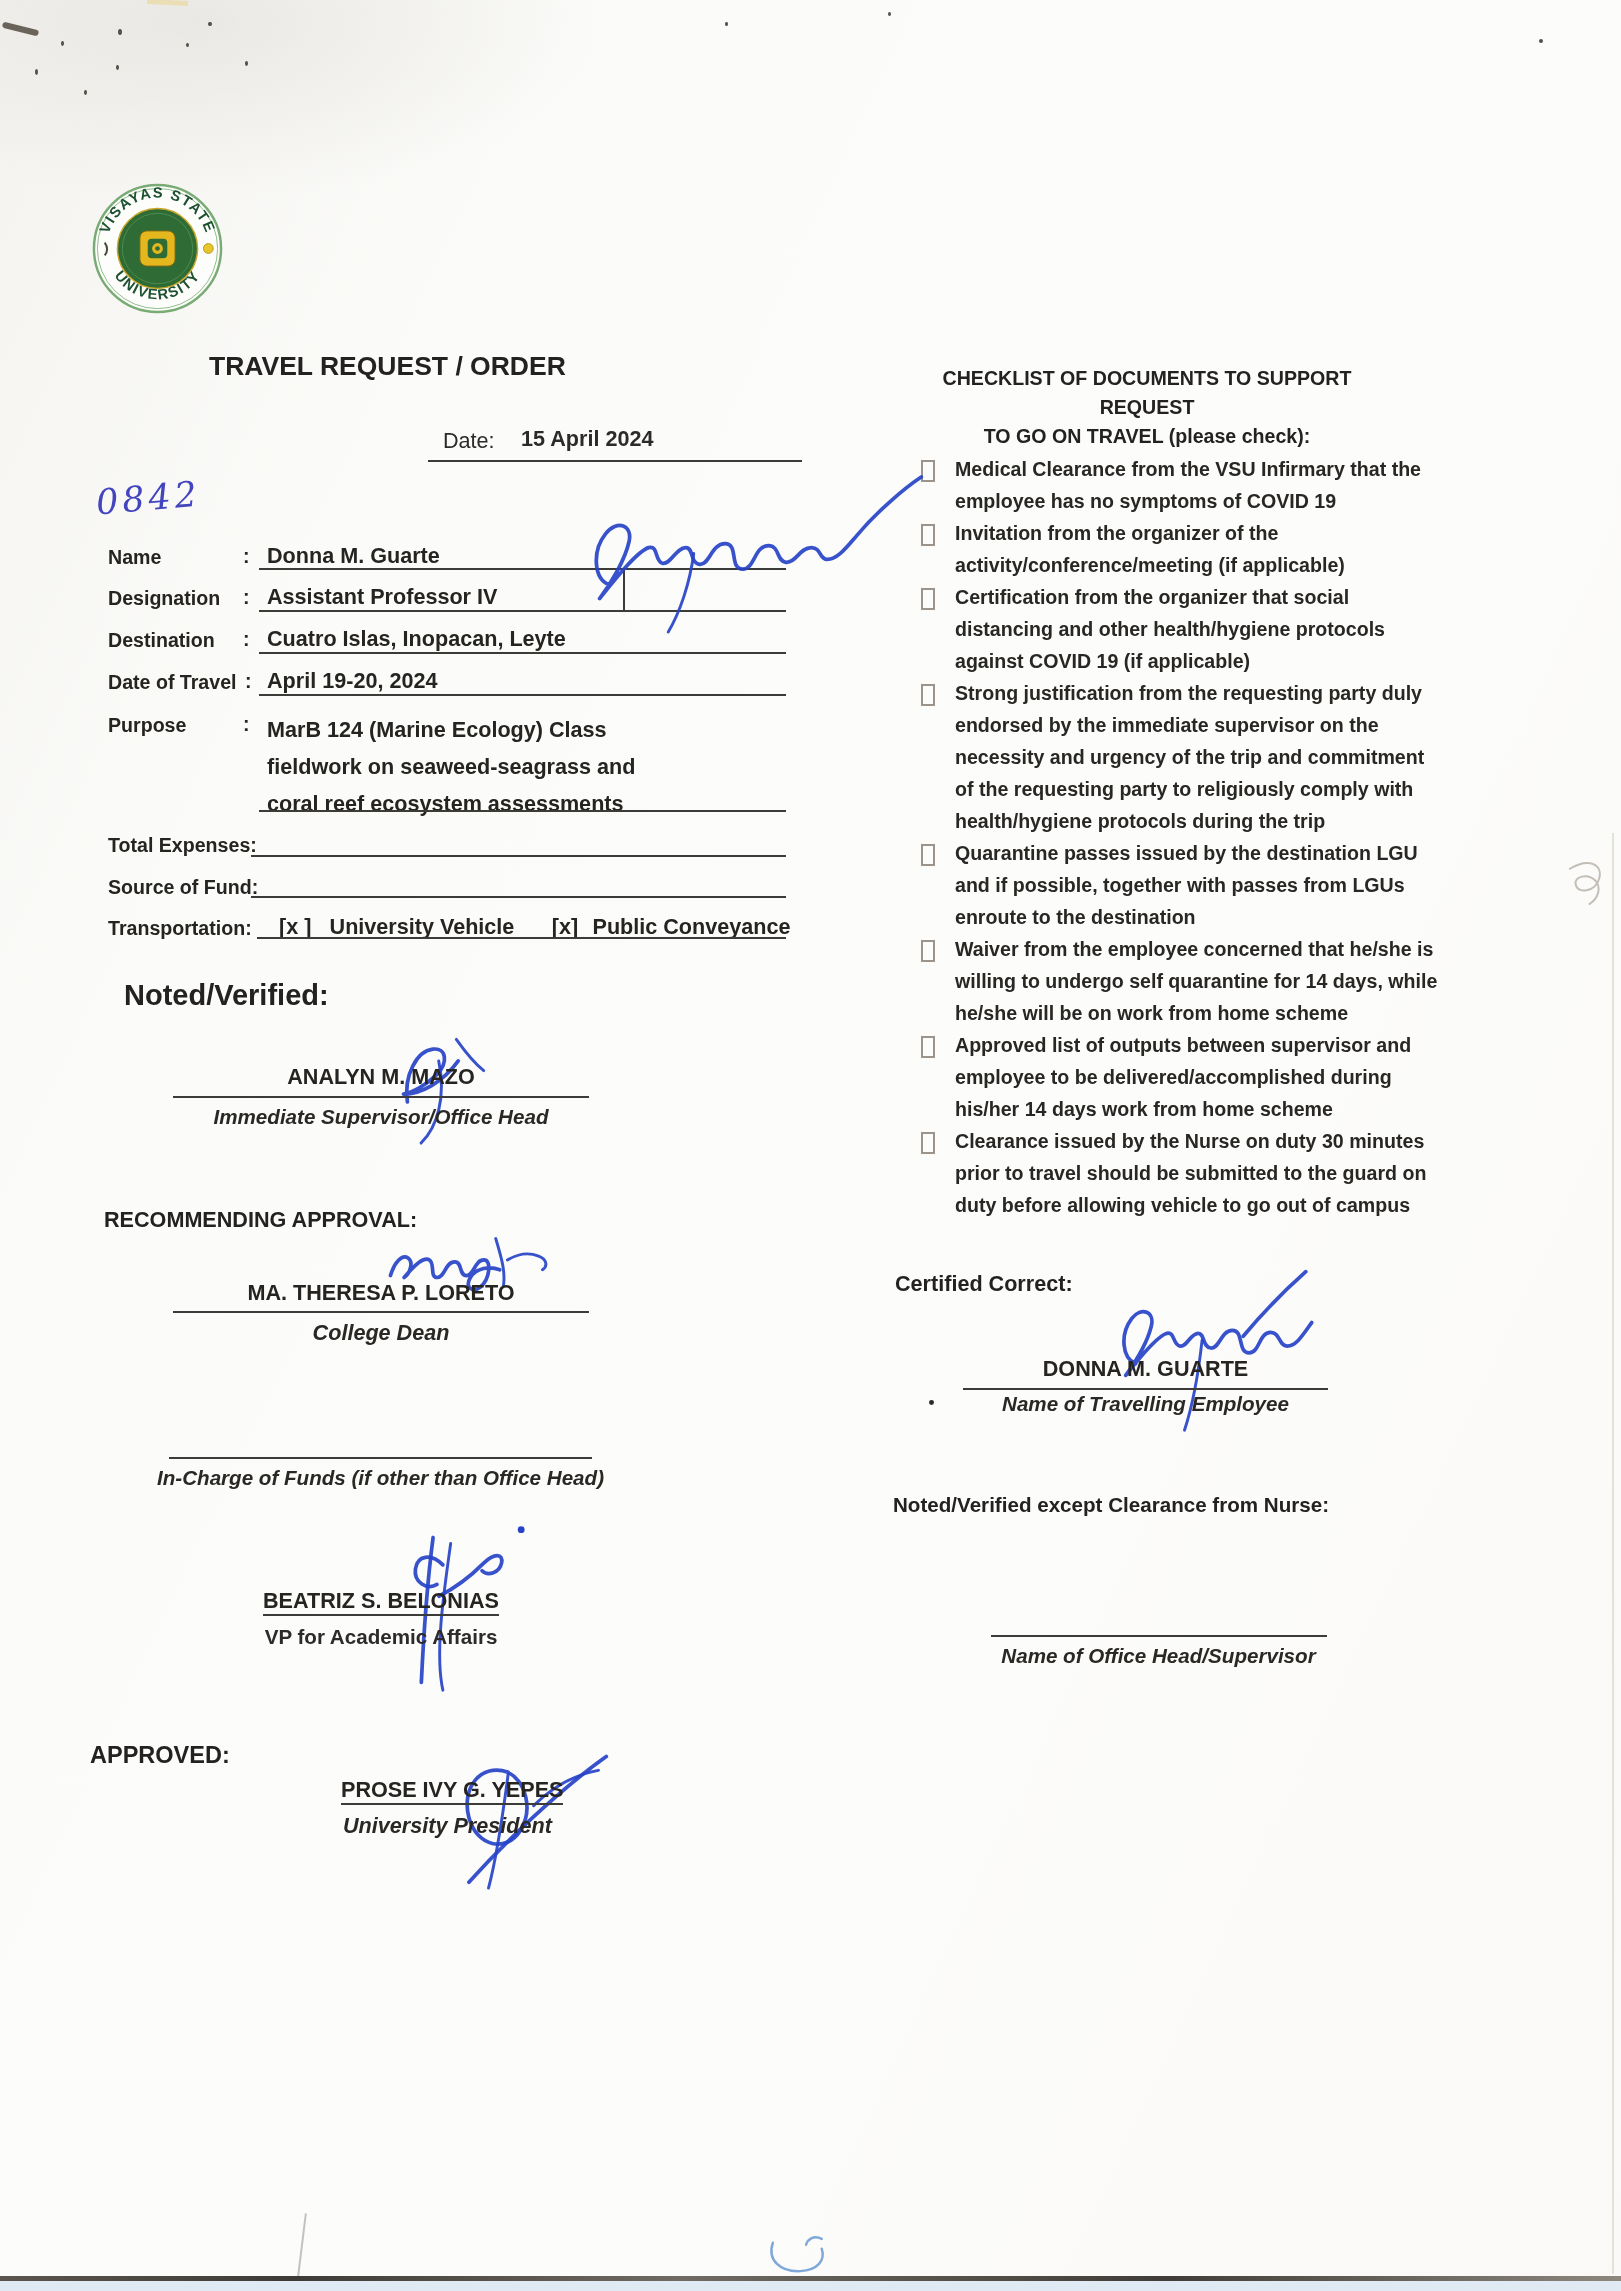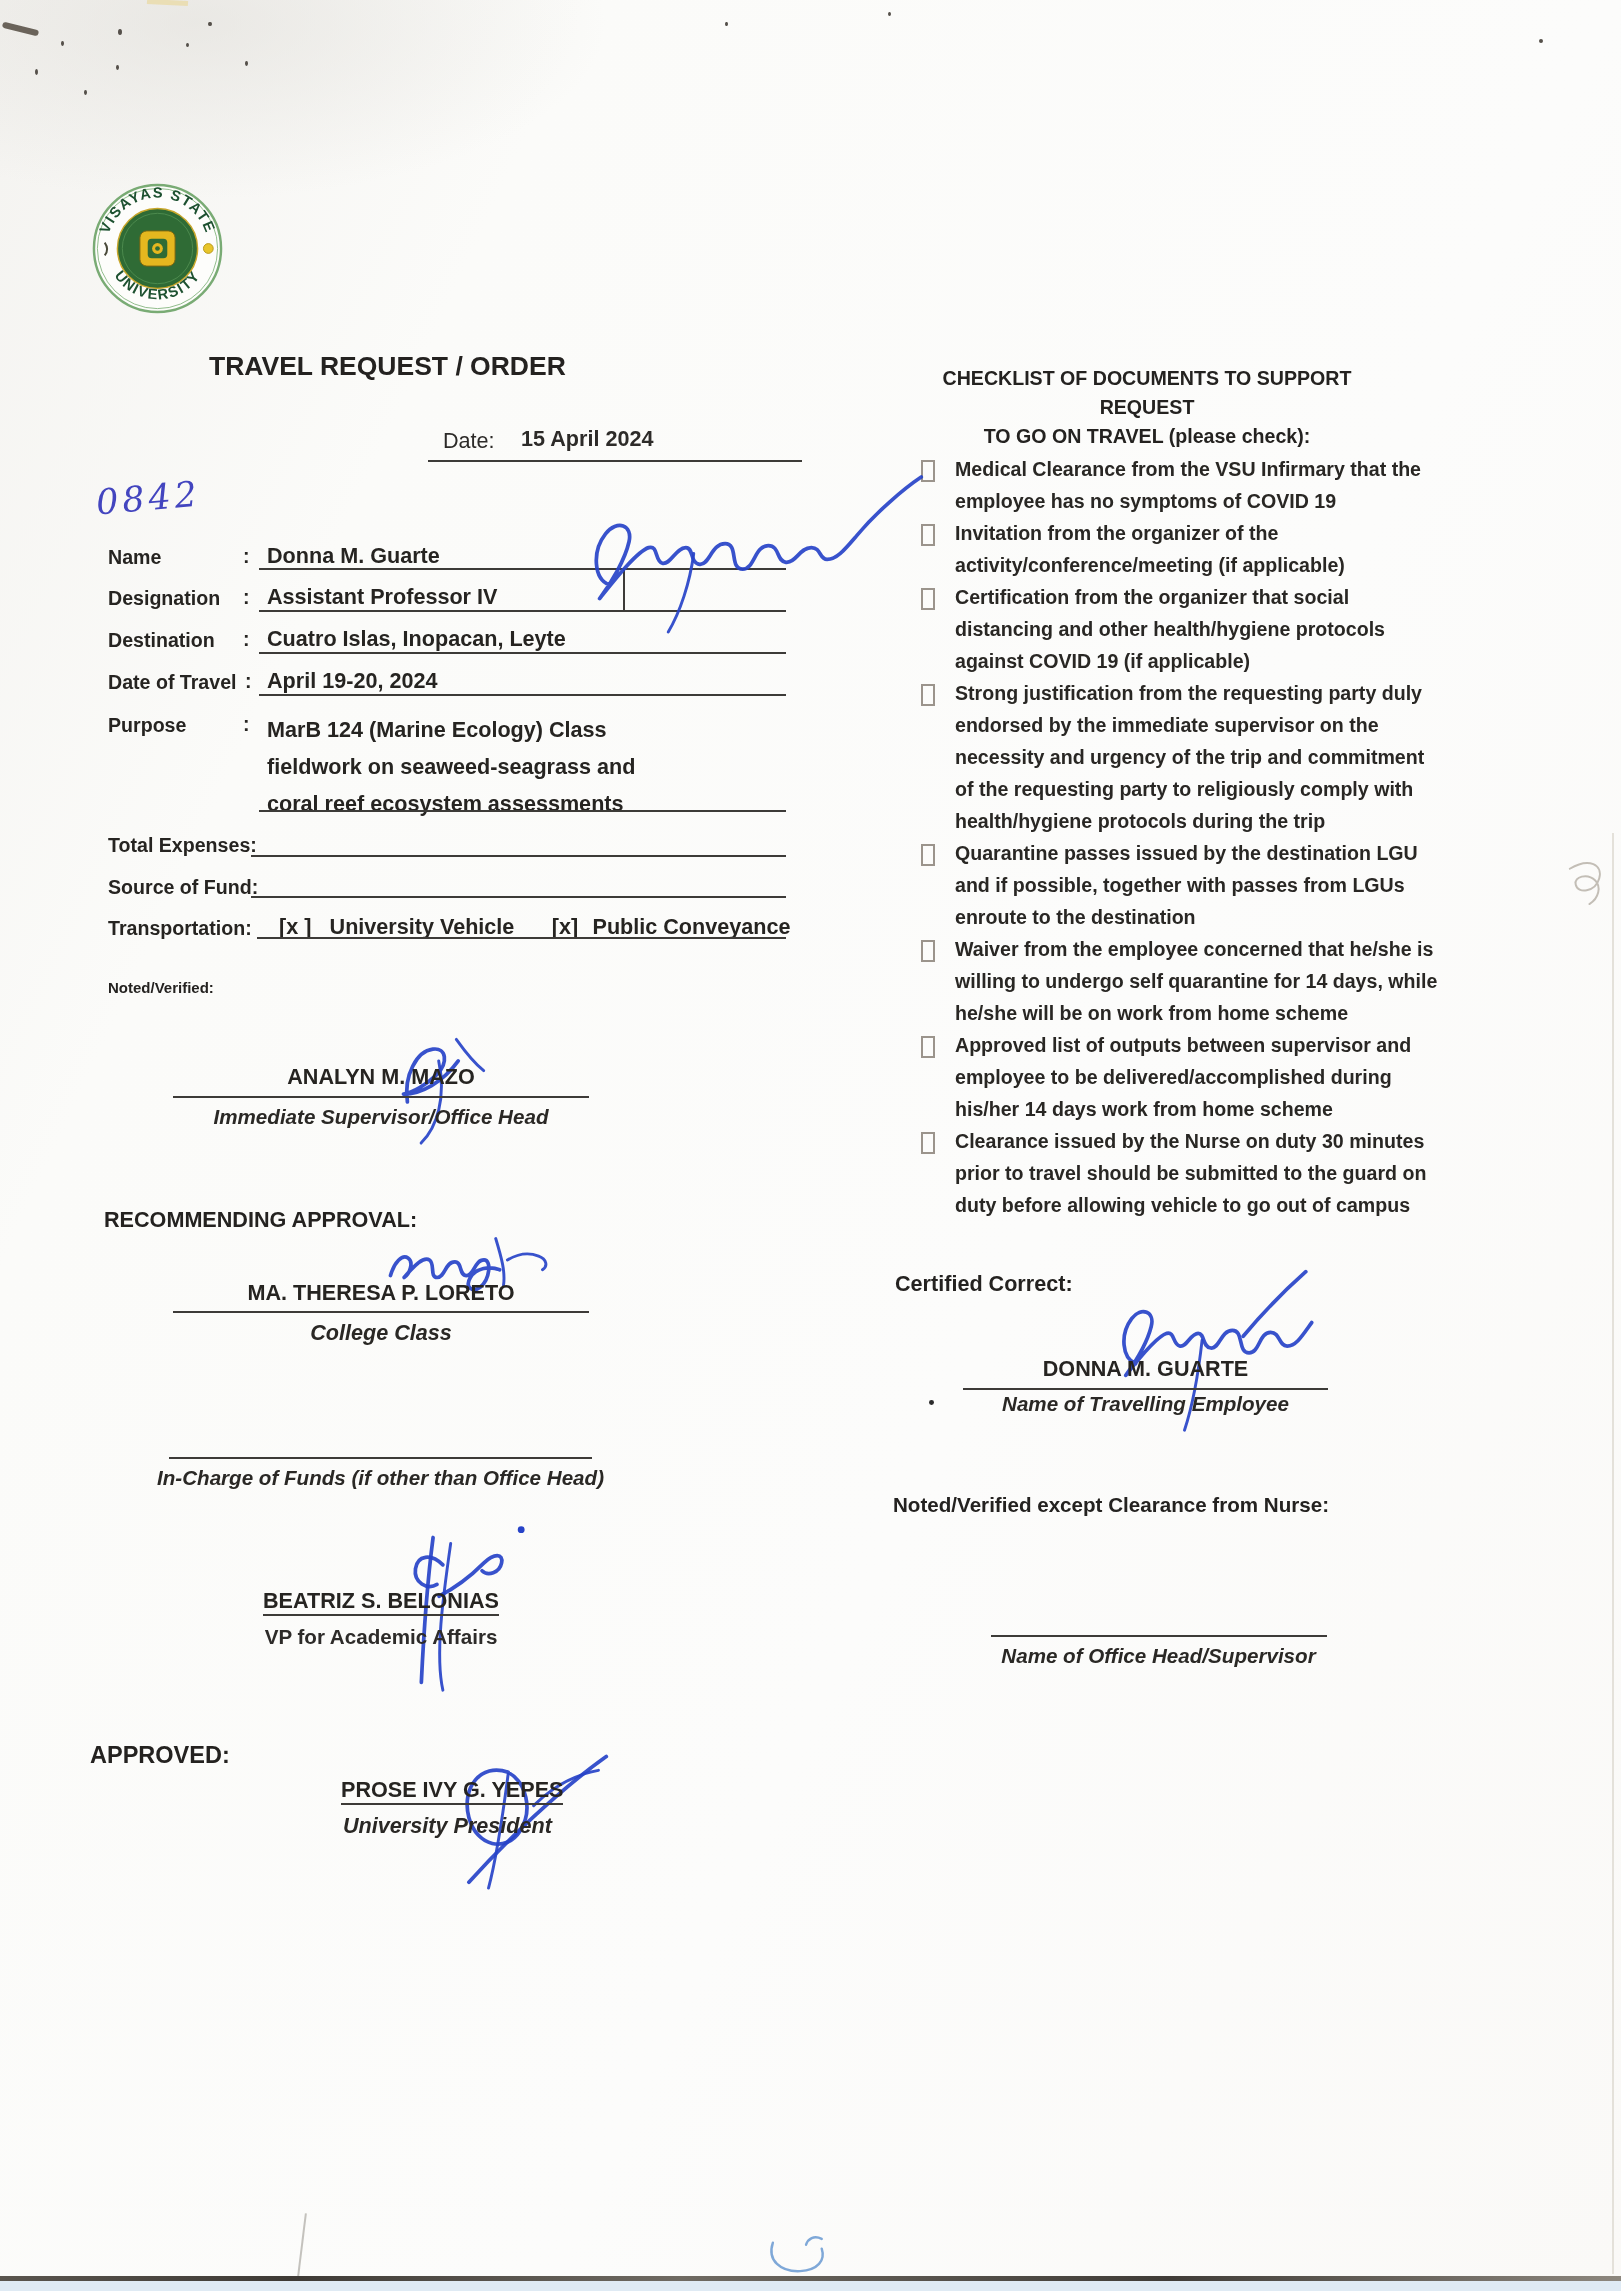--- a/index.html
+++ b/index.html
@@ -127,41 +127,41 @@
 
   <div class="abs fieldlabel" style="left:108px;top:917px;">Transportation:</div>
   <div class="abs" style="left:279px;top:914px;">
     <span class="fieldvalue pre">[x ]</span>
     <span class="fieldvalue" style="margin-left:13.7px;">University Vehicle</span>
     <span class="fieldvalue pre" style="margin-left:33px;">[x]</span>
     <span class="fieldvalue" style="margin-left:9.8px;">Public Conveyance</span>
   </div>
   <div class="abs uline" style="left:257px;top:937px;width:529px;"></div>
 
-  <div class="abs b" style="left:108px;top:979px;font-size:15px;color:#242220;">Noted/Verified:</div>
+  <div class="abs b" style="left:124px;top:979px;font-size:29px;color:#242220;">Noted/Verified:</div>
 
   <svg class="abs sig" style="left:374px;top:1012px;" width="147" height="135" viewBox="0 0 150 138">
     <path d="M34,92 C30,64 44,40 60,38 C74,36 76,52 64,64 C54,74 40,82 30,84 C48,84 70,72 86,50"></path>
     <path class="thin" d="M84,28 C94,42 102,52 112,60"></path>
     <path class="thin" d="M66,50 C74,88 64,118 48,134"></path>
   </svg>
   <div class="abs center sigline-name" style="left:173px;top:1064px;width:416px;">ANALYN M. MAZO</div>
   <div class="abs uline" style="left:173px;top:1096px;width:416px;"></div>
   <div class="abs center sigline-title" style="left:173px;top:1105px;width:416px;">Immediate Supervisor/Office Head</div>
 
   <div class="abs b" style="left:104px;top:1207px;font-size:21.6px;color:#242220;">RECOMMENDING APPROVAL:</div>
 
   <svg class="abs sig" style="left:380px;top:1221px;" width="172" height="76" viewBox="0 0 175 78">
     <path d="M10,56 C14,42 22,34 28,38 C34,42 30,54 24,58 C34,46 44,36 50,40 C56,44 50,58 58,58 C66,58 66,42 76,42 C84,42 80,56 88,56 C96,56 96,40 106,40 C114,40 112,60 102,68 C94,74 86,68 92,58 C98,48 112,46 122,50"></path>
     <path class="thin" d="M118,18 C124,38 128,52 126,66"></path>
     <path class="thin" d="M130,40 C140,34 152,32 162,36 C170,39 172,46 166,50"></path>
   </svg>
   <div class="abs center sigline-name" style="left:173px;top:1280px;width:416px;">MA. THERESA P. LORETO</div>
   <div class="abs uline" style="left:173px;top:1311px;width:416px;"></div>
-  <div class="abs center sigline-title" style="left:173px;top:1320px;width:416px;font-size:21.6px;">College Class</div>
+  <div class="abs center sigline-title" style="left:173px;top:1320px;width:416px;font-size:21.6px;">College Dean</div>
 
   <div class="abs uline" style="left:169px;top:1457px;width:423px;"></div>
   <div class="abs center sigline-title" style="left:149px;top:1466px;width:463px;">In-Charge of Funds (if other than Office Head)</div>
 
   <svg class="abs sig" style="left:374px;top:1514px;" width="172" height="184" viewBox="0 0 175 188">
     <path d="M60,24 C54,70 50,130 48,172"></path>
     <path d="M70,52 C58,40 44,42 42,56 C40,70 54,78 64,72"></path>
     <path d="M66,84 C86,74 102,60 112,50 C122,40 132,40 130,50 C128,60 116,64 110,58"></path>
     <path class="thin" d="M78,30 C70,86 62,144 70,180"></path>
     <circle cx="150" cy="16" r="3.5" fill="#2743c8" stroke="none"></circle>

